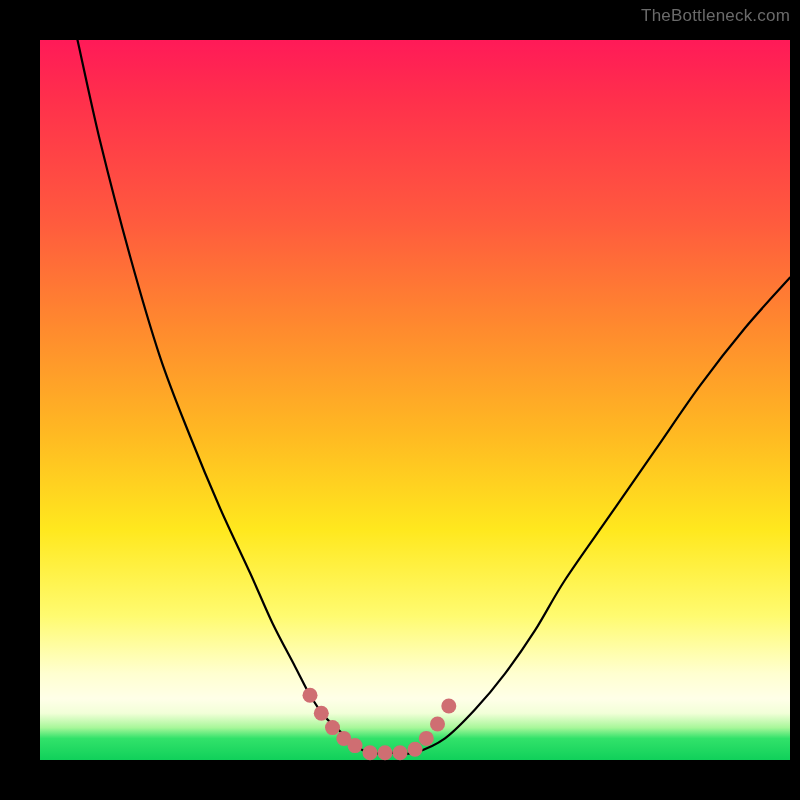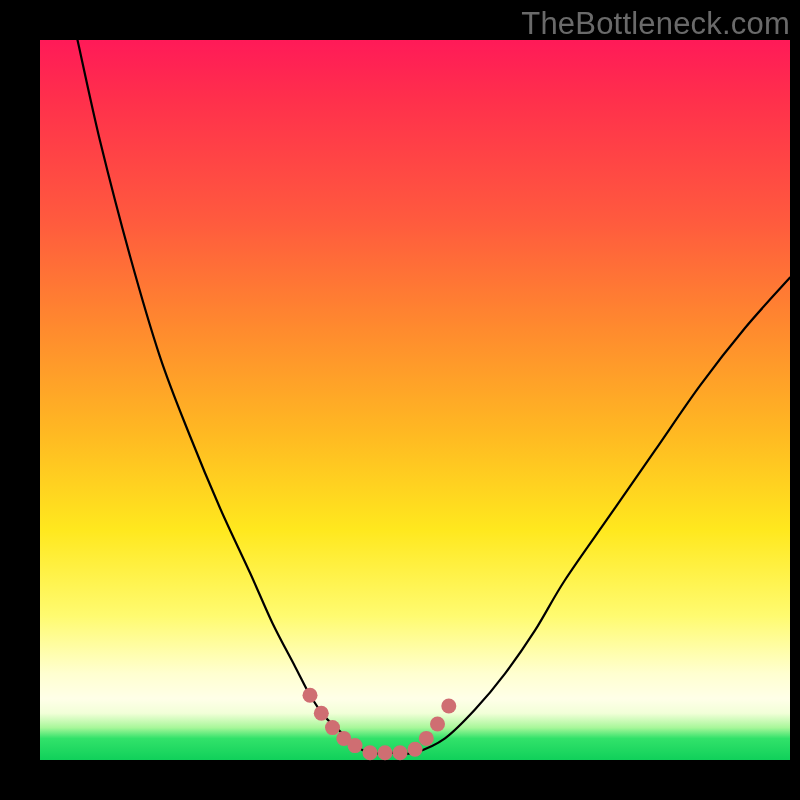--- a/index.html
+++ b/index.html
@@ -40,21 +40,21 @@
       #a8f79a 95.5%,
       #32e26a 97%,
       #10d05a 100%
     );
   }
   .watermark {
     position: absolute;
     top: 6px;
     right: 10px;
     color: #6a6a6a;
-    font-size: 31px;
+    font-size: 17px;
     letter-spacing: 0.2px;
     font-weight: 400;
     z-index: 5;
     user-select: none;
   }
   svg.curves {
     position: absolute;
     left: 0;
     top: 0;
     width: 750px;

